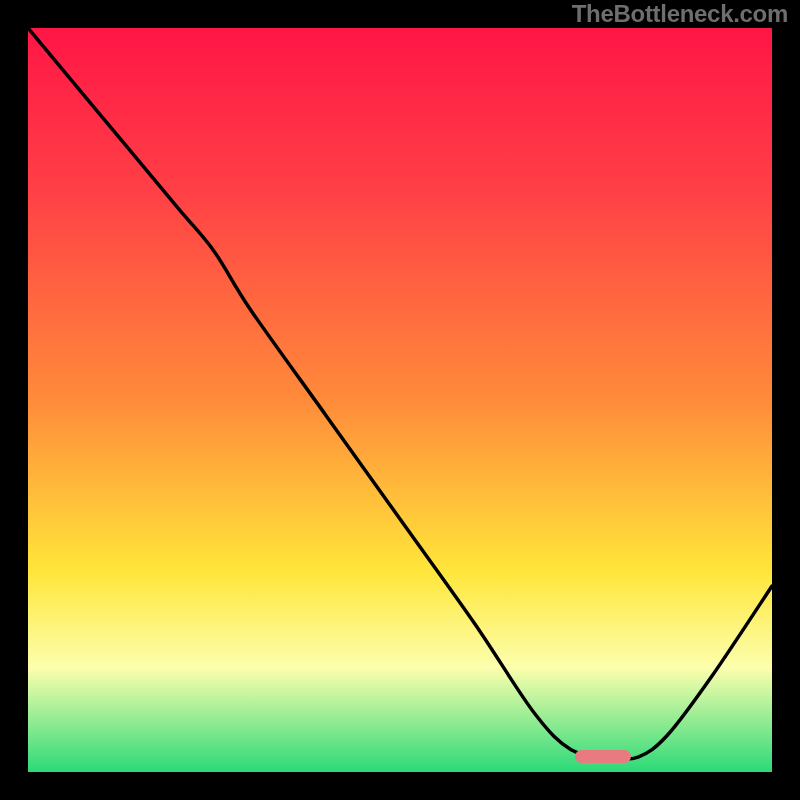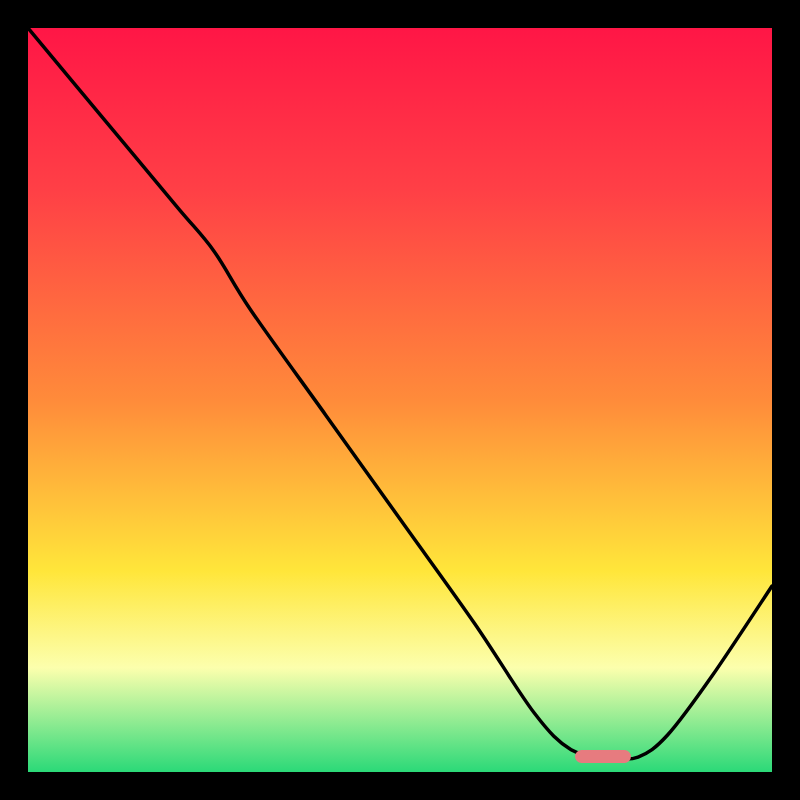--- a/index.html
+++ b/index.html
@@ -55,20 +55,21 @@
     position: absolute;
     background: #e77b7f;
     border-radius: 9px;
   }
 </style>
 </head>
 <body>
 
 <div class="outer">
 
+  <span class="watermark">TheBottleneck.com</span>
 
   <div class="plot-clip">
 
     <svg class="gradient-fill" viewBox="0 0 744 744" preserveAspectRatio="none">
       <defs>
         <linearGradient id="bg" x1="0" y1="0" x2="0" y2="1">
           <stop id="g0" offset="0%" stop-color="#ff1646"></stop>
           <stop id="g1" offset="22%" stop-color="#ff4046"></stop>
           <stop id="g2" offset="50%" stop-color="#ff8b3a"></stop>
           <stop id="g3" offset="73%" stop-color="#ffe63a"></stop>

